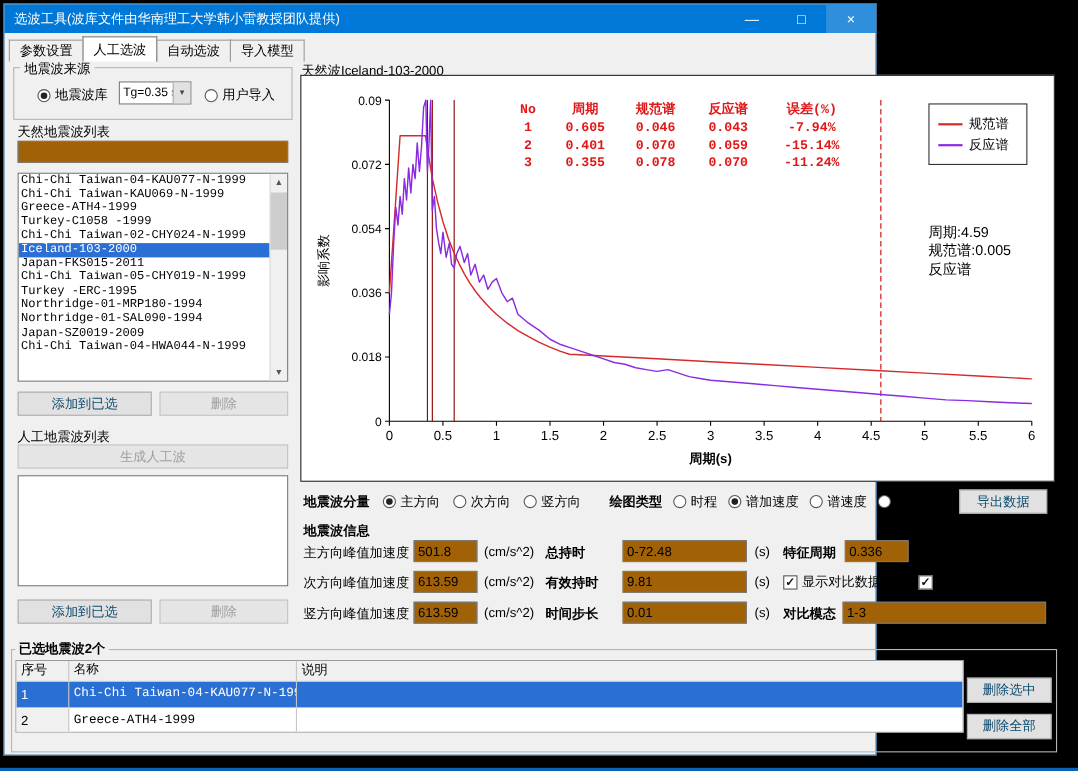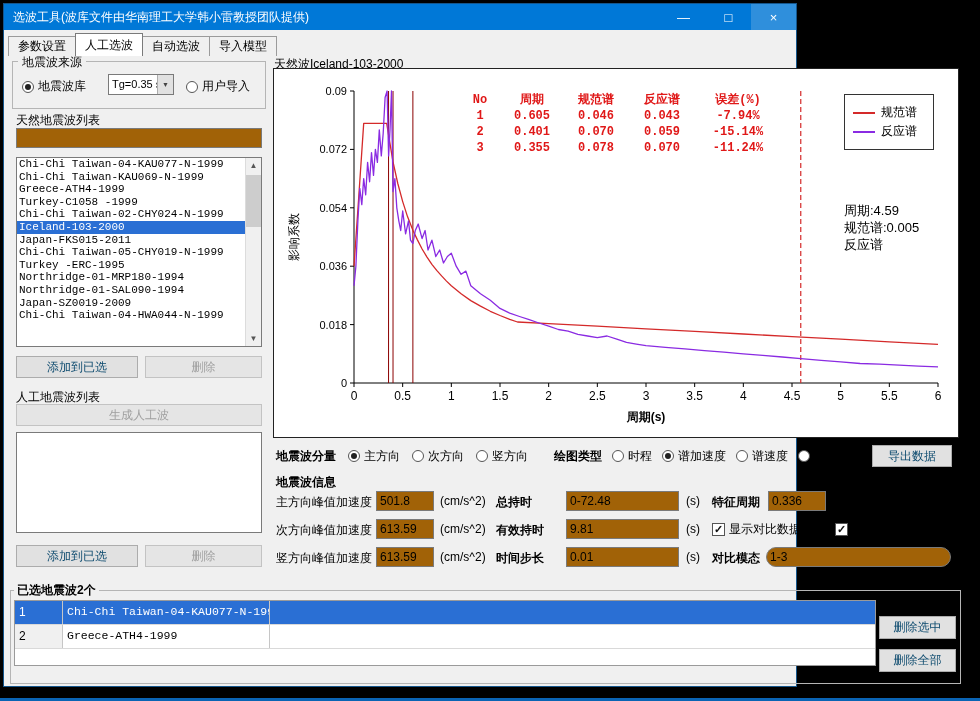--- a/index.html
+++ b/index.html
@@ -23,21 +23,21 @@
   .radio{display:inline-flex;align-items:center;gap:4px;white-space:nowrap;}
   .radio .dot{width:12px;height:12px;border-radius:50%;border:1px solid #555;background:#fff;box-sizing:border-box;position:relative;flex:0 0 12px;}
   .radio.checked .dot::after{content:"";position:absolute;left:2px;top:2px;width:6px;height:6px;border-radius:50%;background:#222;}
   .checkbox{display:inline-flex;align-items:center;gap:4px;white-space:nowrap;}
   .checkbox .box{width:13px;height:13px;border:1px solid #555;background:#fff;display:flex;align-items:center;justify-content:center;font-size:11px;font-weight:bold;color:#111;box-sizing:border-box;}
   .blab{font-weight:bold;}
   .slabel{position:absolute;white-space:nowrap;}
   
   #source-group{position:absolute;left:8px;top:57px;width:252px;height:46px;border:1px solid #b5b5b5;}
   #source-group-label{position:absolute;left:14px;top:50px;background:#f0f0f0;padding:0 4px;}
-  #radio-library{position:absolute;left:18px;top:74px;}
+  #radio-library{position:absolute;left:30px;top:74px;}
   #radio-user{position:absolute;left:182px;top:74px;}
   #tg-combo{position:absolute;left:104px;top:70px;width:66px;height:21px;background:#fff;border:1px solid #7a7a7a;display:flex;box-sizing:border-box;}
   .combo-text{flex:1;font-size:11px;padding:3px 2px 0 3px;white-space:nowrap;overflow:hidden;}
   .combo-arrow{width:15px;background:#e1e1e1;border-left:1px solid #adadad;display:flex;align-items:center;justify-content:center;font-size:7px;color:#444;}
   #filter-input{left:12px;top:124px;width:246px;}
   #wave-list{position:absolute;left:12px;top:153px;width:246px;height:190px;background:#fff;border:1px solid #7a7a7a;box-sizing:border-box;overflow:hidden;}
   #wave-list-rows{position:absolute;left:0;top:0;right:15px;bottom:0;}
   .wave-item{height:12.6px;line-height:12.6px;padding-left:2px;white-space:nowrap;font-family:"Liberation Mono","DejaVu Sans Mono",monospace;font-size:11px;overflow:hidden;}
   .wave-item.selected{background:#2a6fd4;color:#fff;}
   .vscroll{position:absolute;top:0;right:0;bottom:0;width:15px;background:#f0f0f0;border-left:1px solid #dcdcdc;}
@@ -66,21 +66,21 @@
   #comp-radios{display:inline-flex;gap:12px;margin-left:12px;}
   #plot-label{margin-left:26px;}
   #plot-radios{display:inline-flex;gap:10px;margin-left:10px;}
   #export-btn{position:static;margin-left:auto;width:80px;height:22px;}
   
   #info-label{left:272px;top:470px;}
   .info-row{position:absolute;left:272px;width:680px;height:21px;}
   .info-row .slabel{top:3px;}
   #info-row-1{top:487px;} #info-row-2{top:515px;} #info-row-3{top:543px;}
   .il0{left:0;} .il1{left:100px;width:58px;} .il2{left:164px;} .il3{left:220px;} .il4{left:290px;width:113px;} .il5{left:410px;}
-  .il6{left:436px;} .il7{left:492px;width:58px;} .il8{left:558px;} .il9{left:490px;width:185px;border-radius:10px;}
+  .il6{left:436px;} .il7{left:492px;width:58px;} .il8{left:558px;} .il9{left:490px;width:185px;}
   .cb1{position:absolute;left:436px;top:2px;} .cb2{position:absolute;left:559px;top:2px;}
   
   #selected-group{position:absolute;left:6px;top:586px;width:949px;height:92px;border:1px solid #b5b5b5;}
   #selected-label{left:10px;top:578px;background:#f0f0f0;padding:0 3px;z-index:2;}
   #selected-table{position:absolute;left:10px;top:596px;width:862px;height:66px;background:#fff;border:1px solid #9a9a9a;box-sizing:border-box;overflow:hidden;}
   .st-header{display:flex;height:18px;background:#f0f0f0;border-bottom:1px solid #c6c6c6;}
   .st-cell{border-right:1px solid #c6c6c6;padding:0 4px;font-size:12px;white-space:nowrap;overflow:hidden;box-sizing:border-box;line-height:17px;}
   .stc-no{flex:0 0 48px;width:48px;}
   .stc-name{flex:0 0 207px;width:207px;font-family:"Liberation Mono","DejaVu Sans Mono",monospace;font-size:11.5px;}
   .stc-desc{flex:1;border-right:none;}
@@ -328,20 +328,25 @@
     <span class="slabel il3 blab">时间步长</span>
     <input class="tinput il4" value="0.01" style="">
     <span class="slabel il5">(s)</span>
     <span class="slabel il6 blab">对比模态</span>
     <input class="tinput il9" value="1-3" style="">
   </div>
 
   <div id="selected-group"></div>
   <div id="selected-label" class="slabel blab">已选地震波2个</div>
   <div id="selected-table">
+    <div class="st-header">
+      <div class="st-cell stc-no">序号</div>
+      <div class="st-cell stc-name">名称</div>
+      <div class="st-cell stc-desc">说明</div>
+    </div>
     <div id="st-body">
         <div class="st-row selected">
           <div class="st-cell stc-no">1</div>
           <div class="st-cell stc-name">Chi-Chi Taiwan-04-KAU077-N-1999</div>
           <div class="st-cell stc-desc"></div>
         </div>
         <div class="st-row">
           <div class="st-cell stc-no">2</div>
           <div class="st-cell stc-name">Greece-ATH4-1999</div>
           <div class="st-cell stc-desc"></div>

